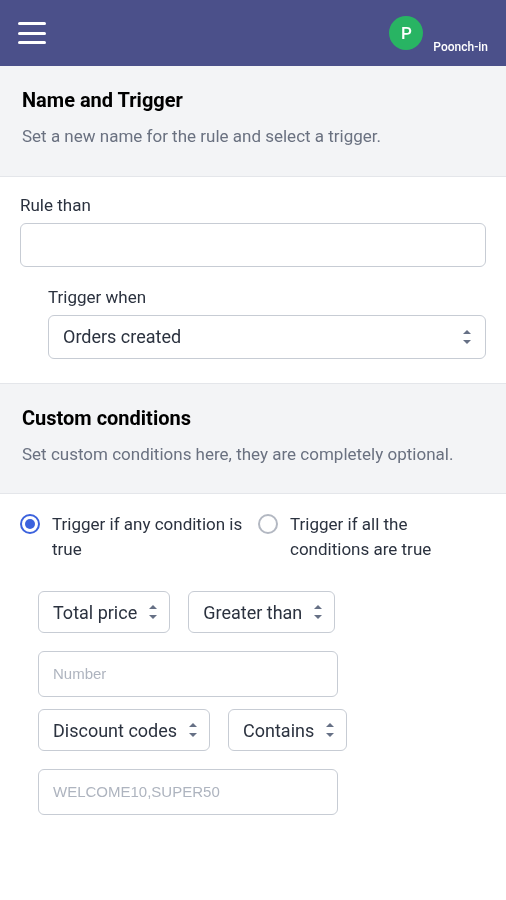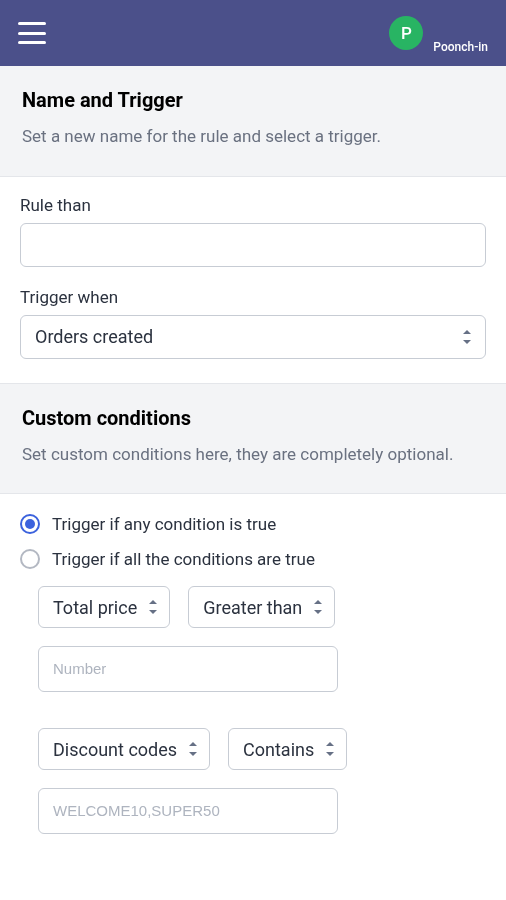--- a/index.html
+++ b/index.html
@@ -92,20 +92,21 @@
     padding: 0 12px;
     font-size: 16px;
     color: #2b323f;
     background: #fff;
   }
   .text-input::placeholder {
     color: #a4aab4;
   }
   .field-group + .field-group {
     margin-top: 20px;
+    margin-left: 28px;
   }
   .select {
     position: relative;
     width: 100%;
     height: 44px;
     border: 1px solid #c7ccd4;
     border-radius: 6px;
     background: #fff;
     display: flex;
     align-items: center;
@@ -135,22 +136,21 @@
     border-bottom: 4px solid #667085;
   }
   .chev::after {
     bottom: 0;
     border-top: 4px solid #667085;
   }
 
   .radio-row {
     display: flex;
     gap: 10px;
-    margin-bottom: 15px;
-    flex-direction: column;
+    margin-bottom: 30px;
   }
   .radio-option {
     display: flex;
     align-items: flex-start;
     gap: 12px;
     flex: 1;
     cursor: pointer;
   }
   .radio {
     width: 20px;
@@ -173,21 +173,21 @@
     background: #3c62dd;
   }
   .radio-label {
     font-size: 17px;
     color: #2b323f;
     line-height: 1.45;
   }
 
   .condition-block {
     padding-left: 18px;
-    margin-bottom: 36px;
+    margin-bottom: 12px;
   }
   .inline-selects {
     display: flex;
     gap: 18px;
     margin-bottom: 18px;
   }
   .mini-select {
     position: relative;
     height: 42px;
     border: 1px solid #c7ccd4;

